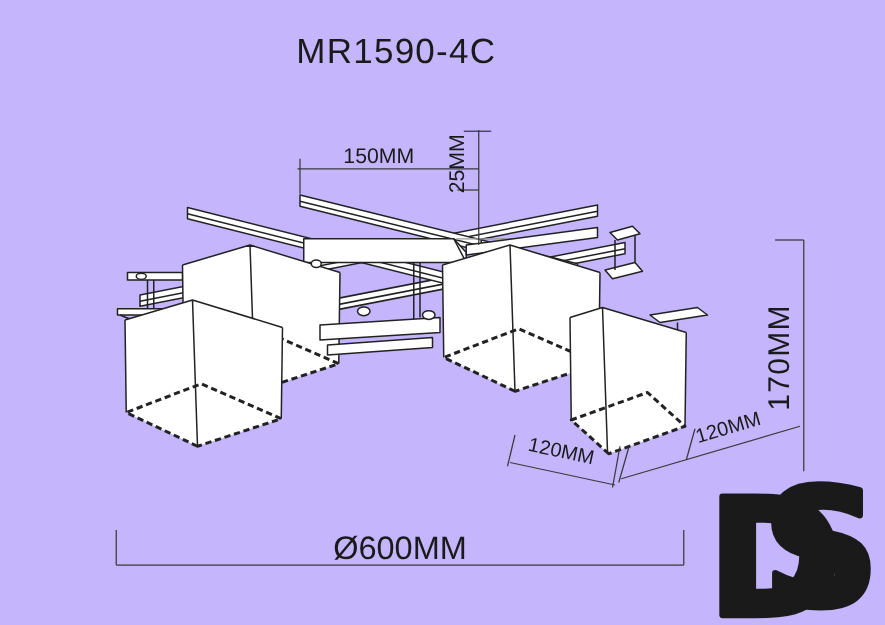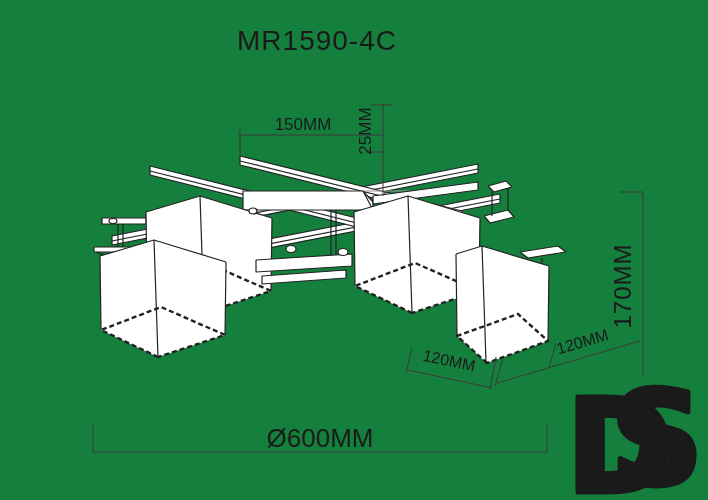--- a/index.html
+++ b/index.html
@@ -1,16 +1,16 @@
 <!DOCTYPE html>
 <html><head>
 <meta charset="utf-8">
 <style>
   html,body{margin:0;padding:0;background:#fff;}
-  .canvas{position:relative;width:708px;height:500px;background:#15803d;overflow:hidden;
+  .canvas{position:relative;width:708px;height:500px;background:#c4b5fd;overflow:hidden;
           font-family:"Liberation Sans",sans-serif;}
   svg{position:absolute;left:0;top:0;}
   text{stroke:none;fill:#1a1a1a;font-family:"Liberation Sans",sans-serif;}
   .title-text{font-size:28px;letter-spacing:1px;}
   .dim-label{font-size:17px;}
   .dim-label-sm{font-size:16px;}
   .dim-label-lg{font-size:24px;letter-spacing:1px;}
   .dim-label-xl{font-size:26px;}
   .w{fill:#ffffff;}
   .rim{fill:none;stroke-width:2.4;stroke-dasharray:5 3;}

